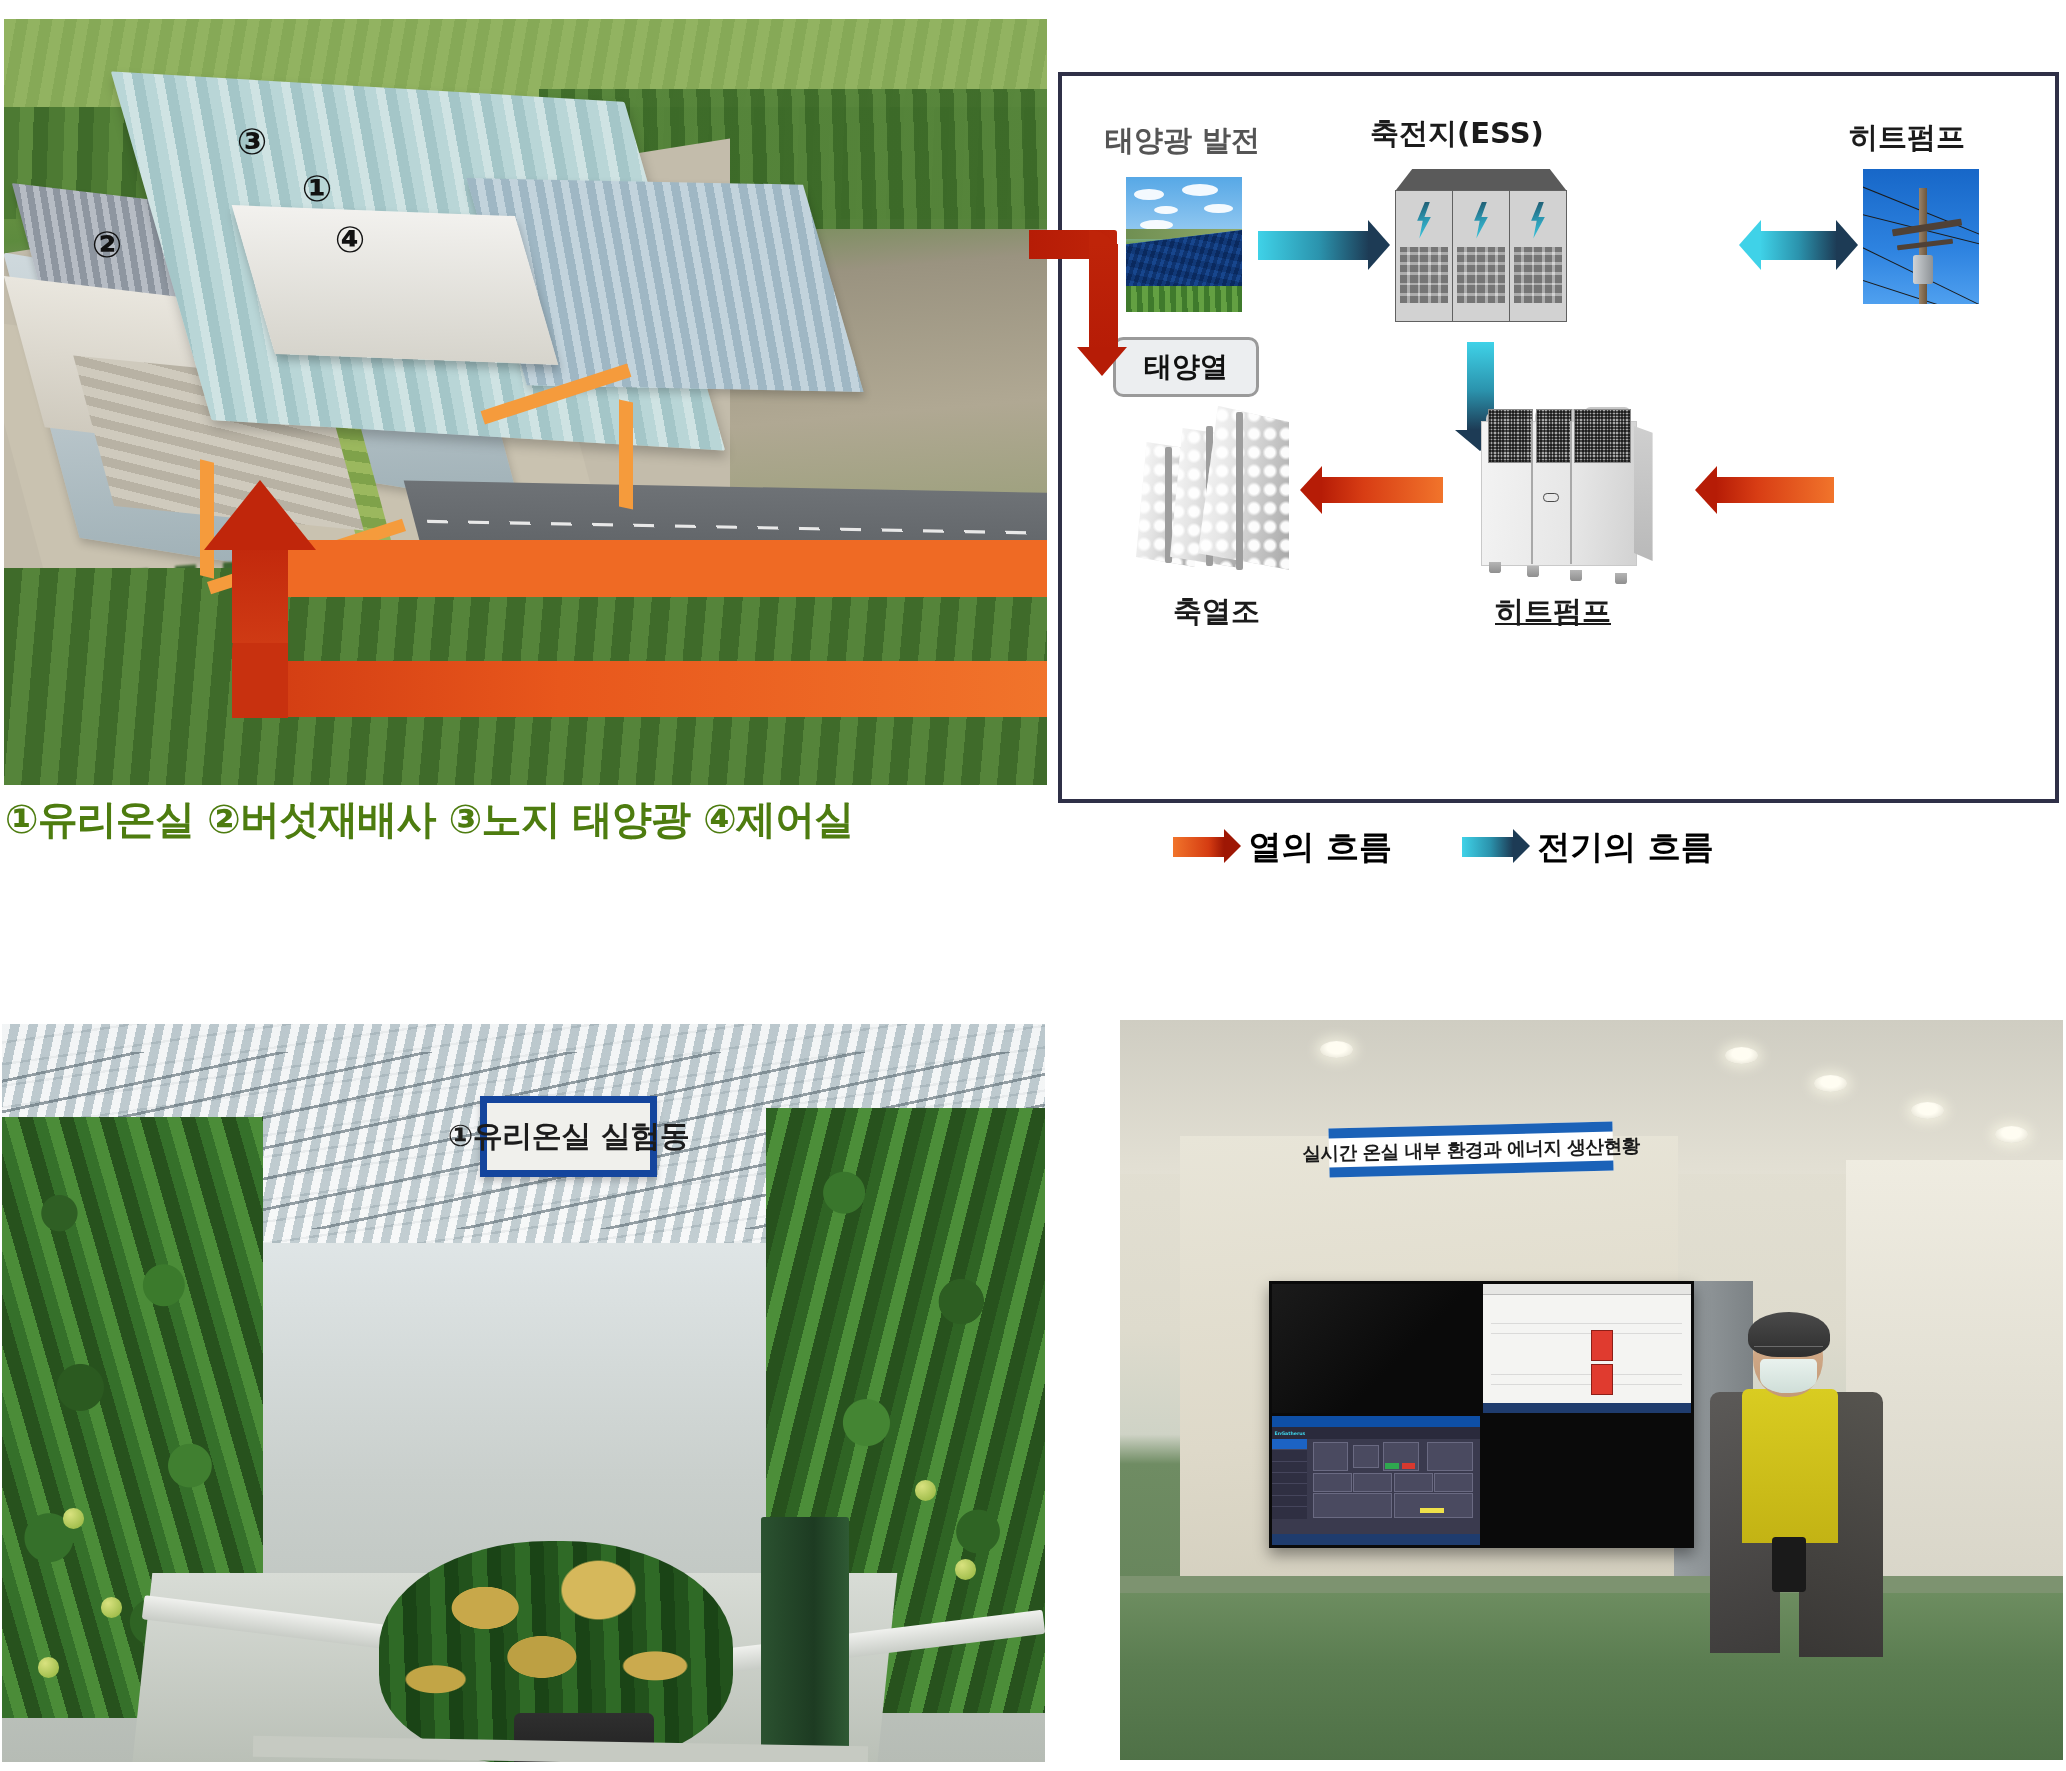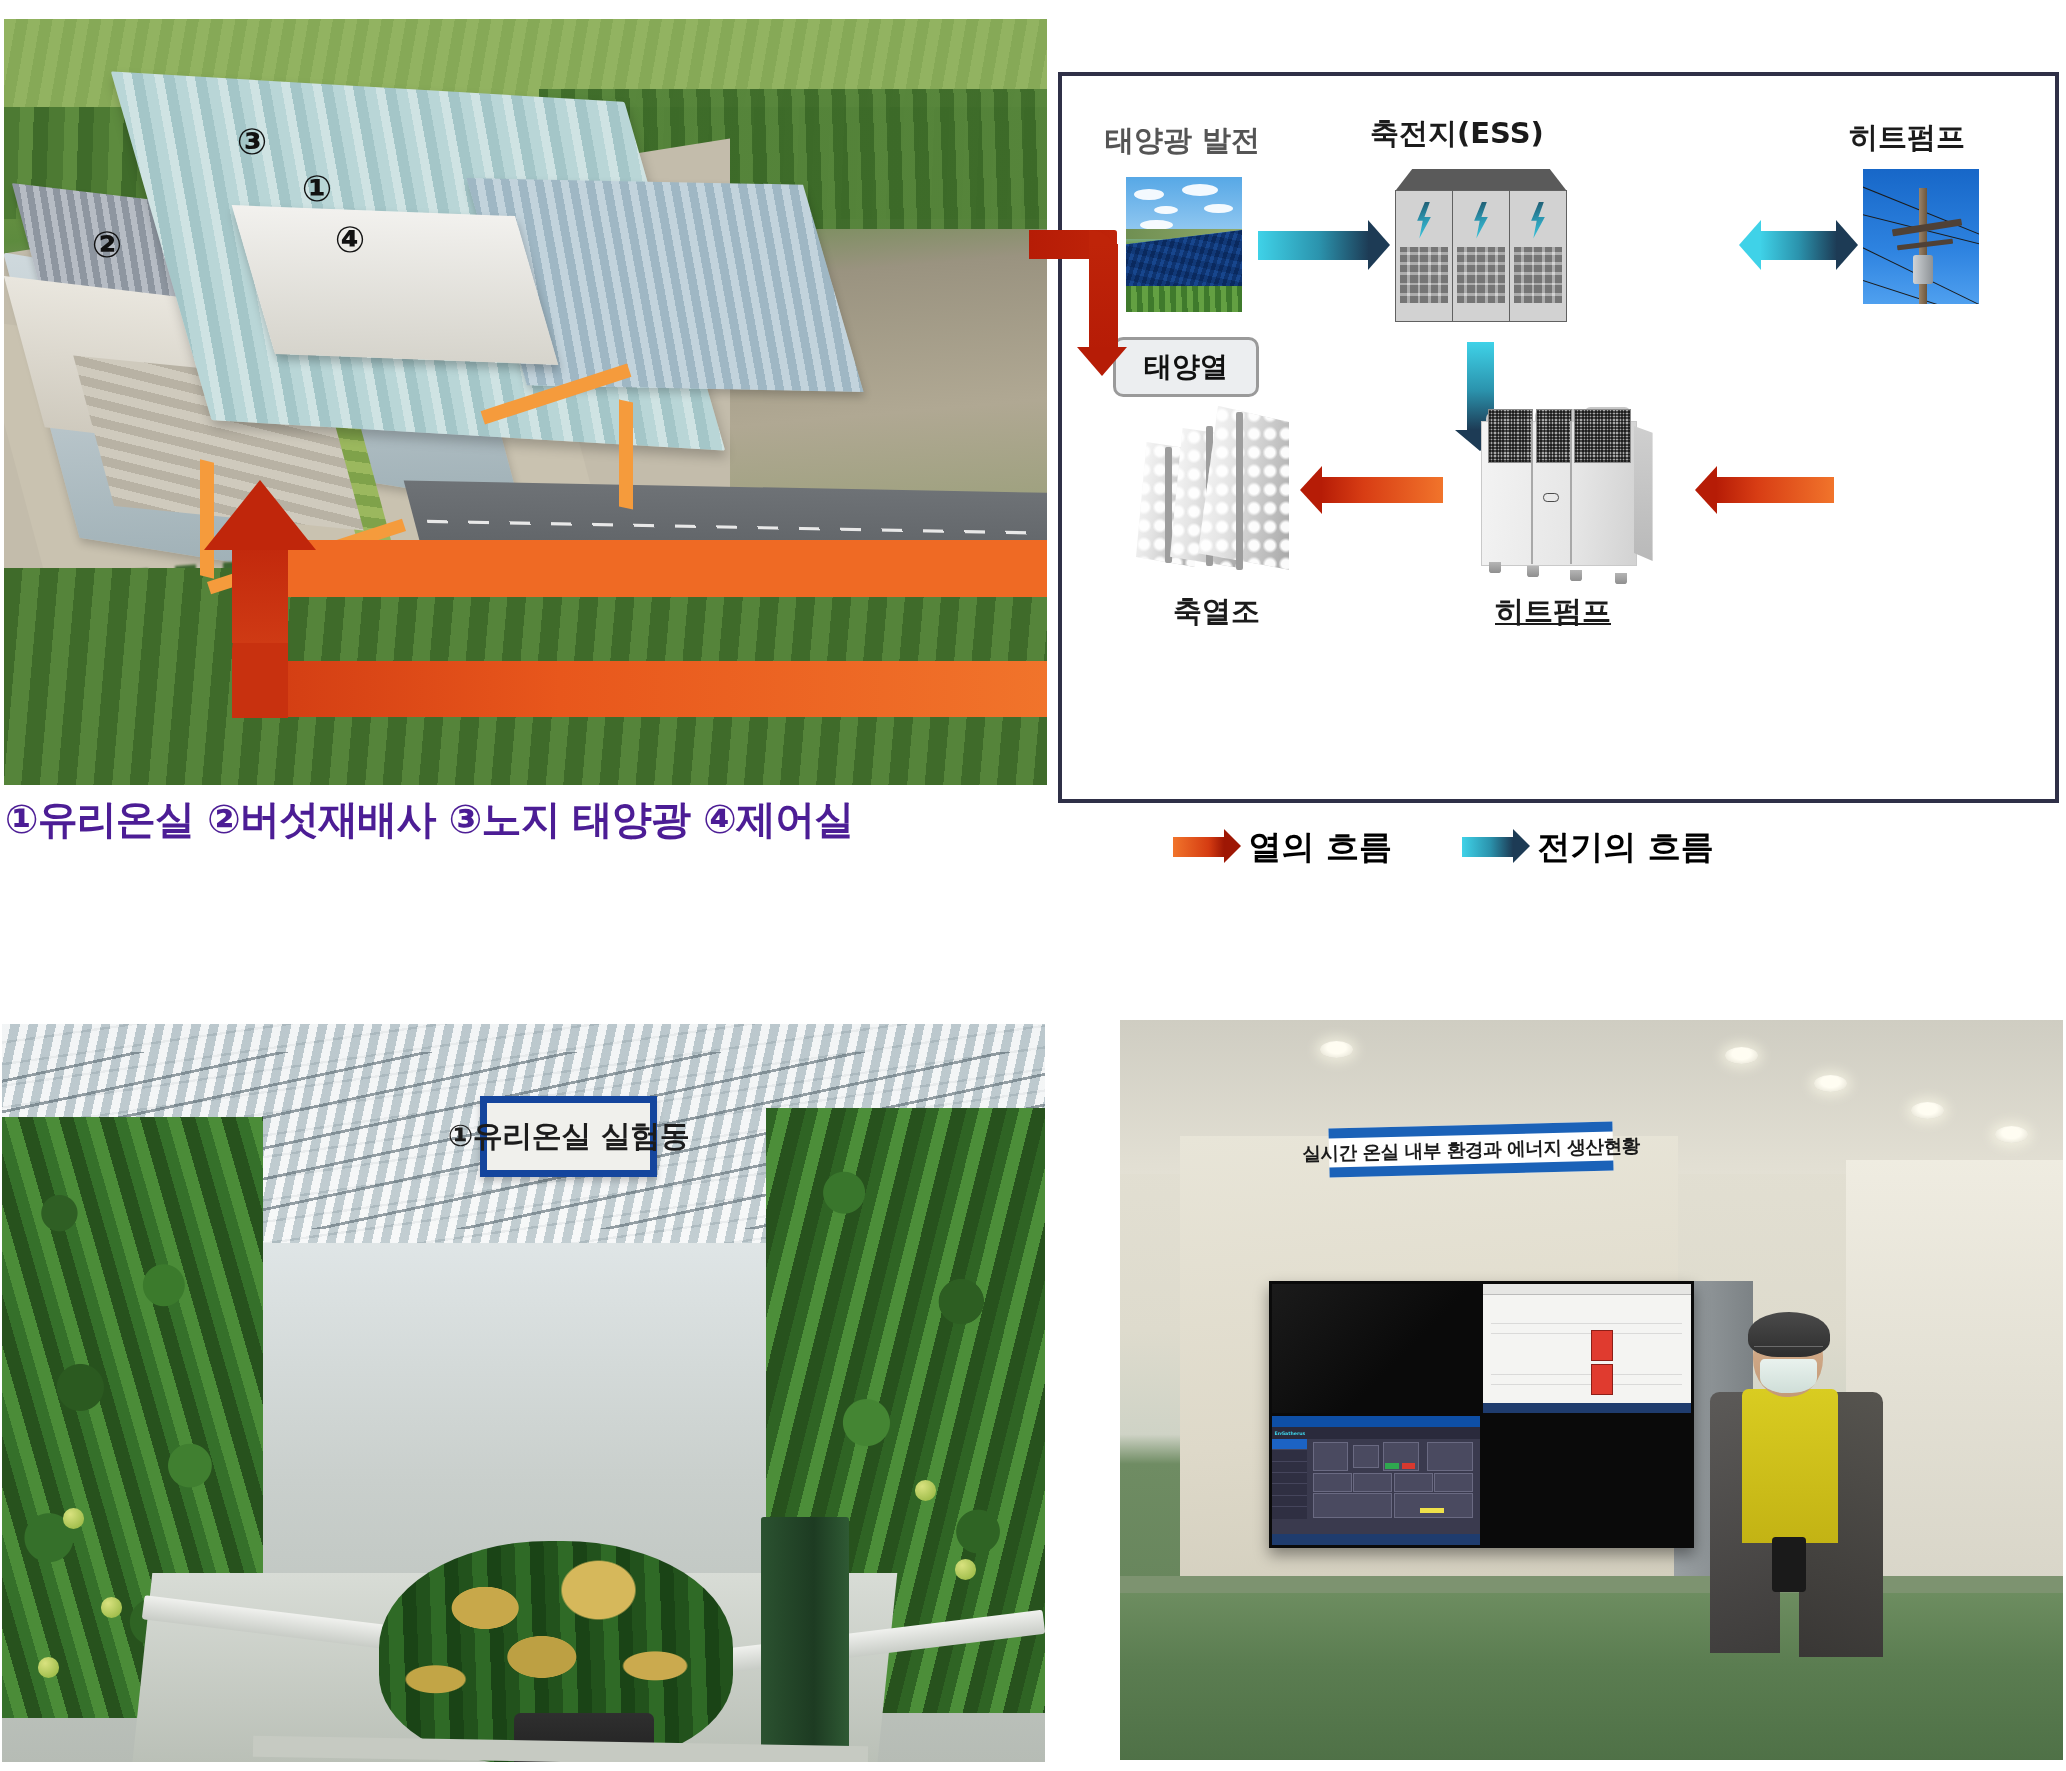--- a/index.html
+++ b/index.html
@@ -60,21 +60,21 @@
     background:repeating-linear-gradient(90deg,transparent 0 27px,rgba(40,88,30,.85) 27px 48px);
     border-radius:50%;filter:blur(0.9px);}
   .parkinglot{left:84px;top:354px;width:261px;height:140px;transform:skewY(22deg) rotate(-17deg);
     background:repeating-linear-gradient(8deg,#b8b2a4 0 9.3px,#cfcabd 9.3px 18.6px);}
   .num-marker{color:#111;font-weight:700;text-align:center;}
   .orange-band{background:#ef6a24;}
   .orange-band2{background:linear-gradient(90deg,#d03a12 0%,#e8571c 40%,#f1742b 100%);}
 
   
   #aerial-caption{left:4.7px;top:791px;width:1038px;height:56px;
-    font-size:40px;font-weight:700;color:#4c1d95;letter-spacing:-0.9px;
+    font-size:40px;font-weight:700;color:#4d7c0f;letter-spacing:-0.9px;
     display:flex;align-items:center;white-space:nowrap;}
 
   
   #system-diagram{left:1058px;top:72px;width:1001px;height:731px;
     border:4.2px solid #2f3047;background:#ffffff;box-sizing:border-box;}
   .dg-label{position:absolute;font-size:29px;font-weight:700;color:#1b1b1b;white-space:nowrap;}
   .dg-label.gray{color:#555;}
 
   
   #pv-photo{left:64px;top:101px;width:116px;height:135px;overflow:hidden;

